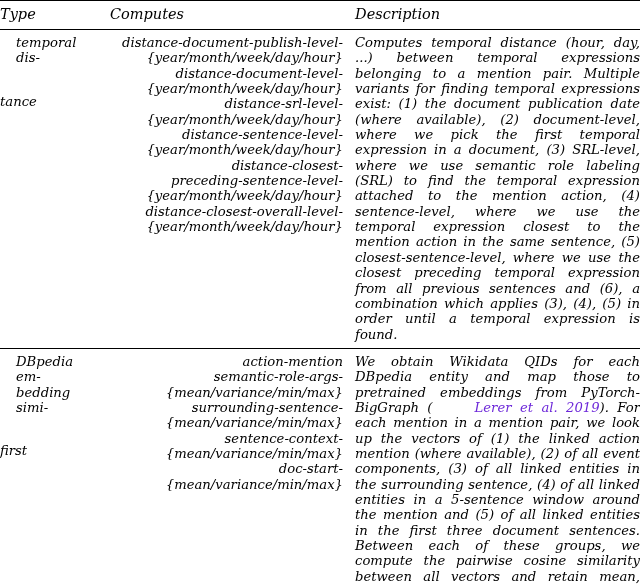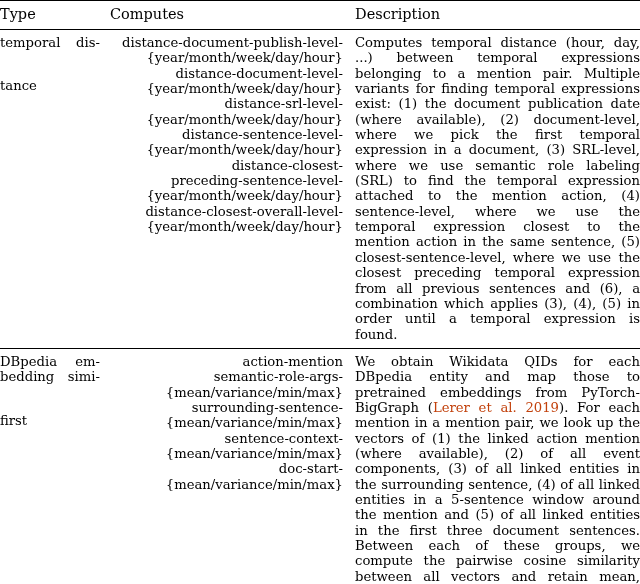--- a/index.html
+++ b/index.html
@@ -13,20 +13,21 @@
     font-family: "DejaVu Serif", "Liberation Serif", serif;
     color: #000000;
     overflow: hidden;
   }
 
   .table-wrap {
     position: relative;
     width: 640px;
     height: 584px;
     box-sizing: border-box;
+    font-style: italic;
   }
 
   table.feature-table {
     width: 640px;
     border-collapse: collapse;
     table-layout: fixed;
   }
 
   
   .rule-top    { border-top: 1.6px solid #000; }
@@ -74,25 +75,27 @@
   .hdr-feat { padding-left: 0; }
   .hdr-desc { padding-left: 0; }
 
   .feat-line { display: block; white-space: nowrap; }
 
   .type-line { display: block; margin-top: 28px; }
   .type-just {
     display: block;
     text-align: justify;
     text-align-last: justify;
+    margin-left: 16px;
   }
 
   a.citation, .citation {
-    color: #c2410c;
+    color: #6d28d9;
     text-decoration: none;
+    margin-left: 42px;
   }
 
   .desc-p { margin: 0; }
 </style>
 </head>
 <body>
 
 <div class="table-wrap">
   <table class="feature-table">
     <colgroup>

